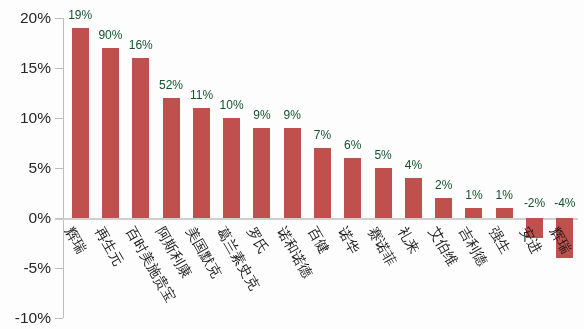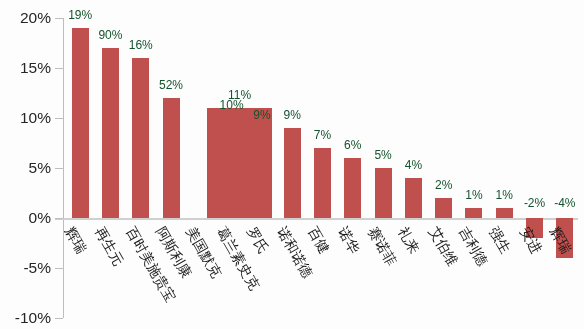--- a/index.html
+++ b/index.html
@@ -128,21 +128,21 @@
           <div class="bar-label" style="top: 10px;">90%</div>
         </div>
         <div class="bar-slot" style="left: 69.2353px; width: 17px;">
           <div class="bar" title="百时美施贵宝 16%" style="top: 40px; height: 160px; background: rgb(192, 80, 77);"></div>
           <div class="bar-label" style="top: 20px;">16%</div>
         </div>
         <div class="bar-slot" style="left: 99.5294px; width: 17px;">
           <div class="bar" title="阿斯利康 12%" style="top: 80px; height: 120px; background: rgb(192, 80, 77);"></div>
           <div class="bar-label" style="top: 60px;">52%</div>
         </div>
-        <div class="bar-slot" style="left: 144px; width: 17px; padding-left: 48px;">
+        <div class="bar-slot" style="left: 130px; width: 17px;">
           <div class="bar" title="美国默克 11%" style="top: 90px; height: 110px; background: rgb(192, 80, 77);"></div>
           <div class="bar-label" style="top: 70px;">11%</div>
         </div>
         <div class="bar-slot" style="left: 160.118px; width: 17px;">
           <div class="bar" title="葛兰素史克 10%" style="top: 100px; height: 100px; background: rgb(192, 80, 77);"></div>
           <div class="bar-label" style="top: 80px;">10%</div>
         </div>
         <div class="bar-slot" style="left: 190.412px; width: 17px;">
           <div class="bar" title="罗氏 9%" style="top: 110px; height: 90px; background: rgb(192, 80, 77);"></div>
           <div class="bar-label" style="top: 90px;">9%</div>

